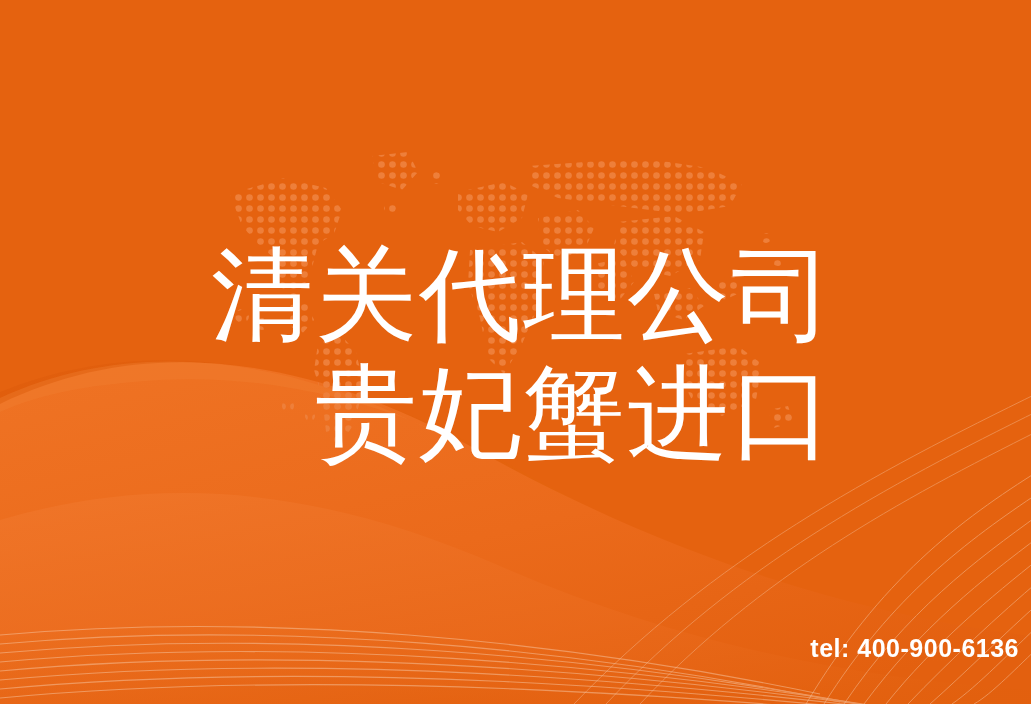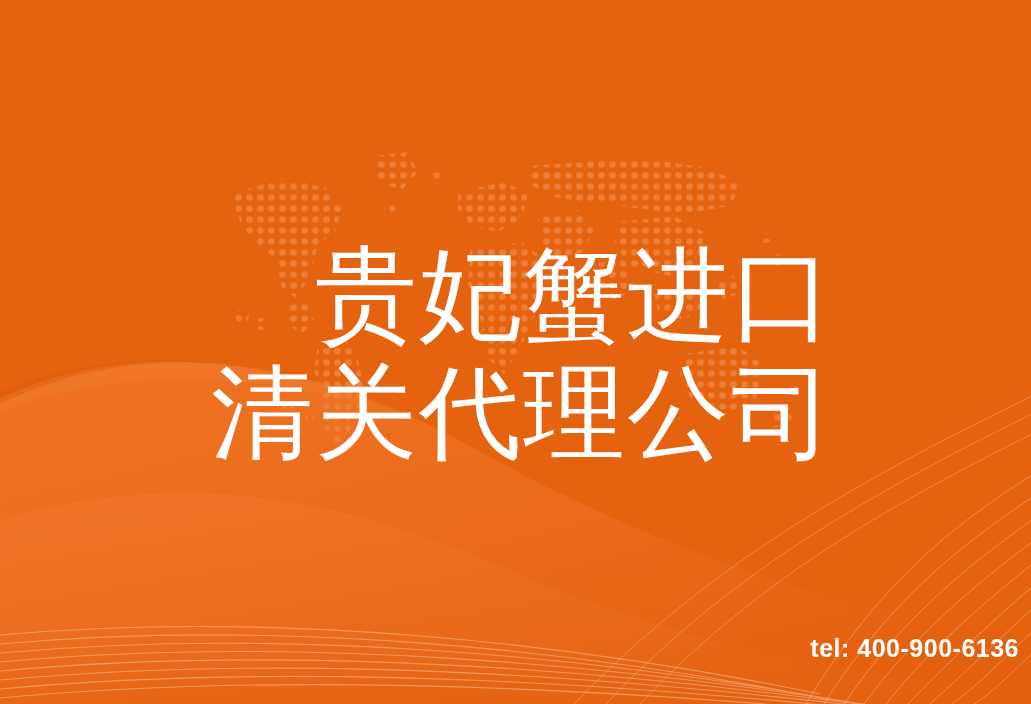--- a/index.html
+++ b/index.html
@@ -222,19 +222,19 @@
           <circle cx="66" cy="258" r="6"></circle>
           <circle cx="88" cy="268" r="5"></circle>
         </g>
       </mask>
     </defs>
     <rect x="0" y="0" width="580" height="330" fill="url(#dots)" mask="url(#mapMask)"></rect>
   </svg>
 
 
   <div id="headline">
+    <span class="headline-line">清关代理公司</span>
     <span class="headline-line">贵妃蟹进口</span>
-    <span class="headline-line">清关代理公司</span>
   </div>
 
   <div id="phone">tel: 400-900-6136</div>
 
 </div>
 
 </body></html>

